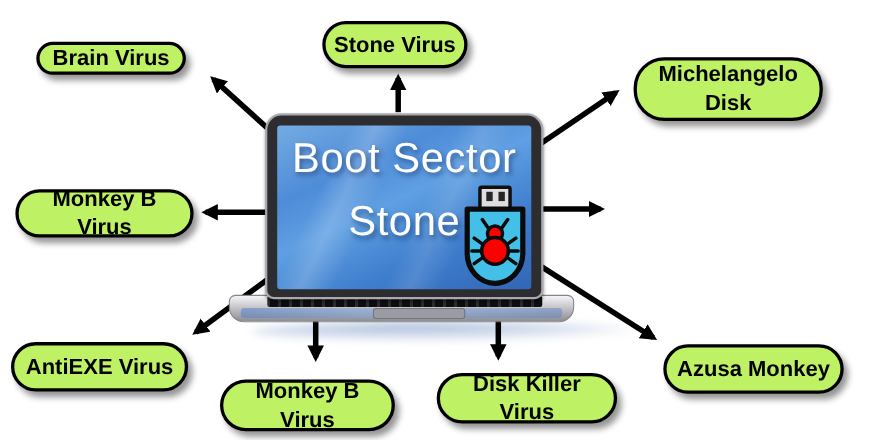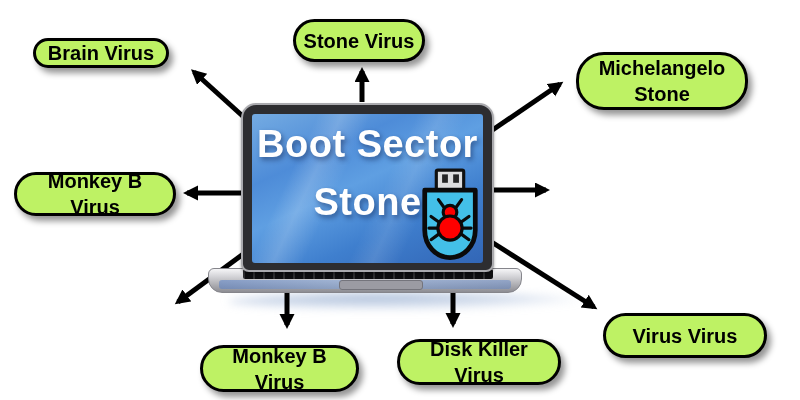--- a/index.html
+++ b/index.html
@@ -45,21 +45,21 @@
     position:absolute;left:9px;top:9px;right:9px;bottom:7px;
     background:linear-gradient(155deg,#74abe2 0%,#4e8cd8 28%,#5f9fe2 46%,#3f7fce 70%,#3266b6 100%);
     border-radius:3px;overflow:hidden;
     display:flex;flex-direction:column;align-items:center;
   }
   .screen-inner::after{ 
     content:"";position:absolute;inset:0;
     background:linear-gradient(115deg,transparent 22%,rgba(255,255,255,.18) 30%,transparent 40%,transparent 55%,rgba(255,255,255,.12) 63%,transparent 72%);
   }
   .screen-title{
-    position:relative;z-index:1;color:#fff;font-weight:bold;font-size:38px;
+    position:relative;z-index:1;color:#fff;font-weight:normal;font-size:38px;
     line-height:1.52;text-align:center;letter-spacing:.5px;margin-top:2px;
     text-shadow:2px 3px 5px rgba(8,22,64,.45);
   }
   .usb-icon{position:absolute;left:417px;top:167px;width:66px;height:99px;z-index:5;}
   
   .bubble{
     position:absolute;z-index:6;display:flex;align-items:center;justify-content:center;
     background:#bef264;border:3px solid #000;border-radius:26px;box-sizing:border-box;
     box-shadow:4px 5px 6px rgba(0,0,0,.42);
     font-weight:bold;font-size:20px;color:#000;text-align:center;line-height:1.3;
@@ -133,28 +133,31 @@
     </g>
   </svg>
 
   <div class="bubble n1">
     <span>Brain Virus</span>
   </div>
   <div class="bubble n2">
     <span>Stone Virus</span>
   </div>
   <div class="bubble n3">
-    <span>Michelangelo Stone</span>
+    <span>Michelangelo Disk</span>
   </div>
   <div class="bubble n4">
     <span>Monkey B Virus</span>
+  </div>
+  <div class="bubble n6">
+    <span>AntiEXE Virus</span>
   </div>
   <div class="bubble n7">
     <span>Monkey B Virus</span>
   </div>
   <div class="bubble n8">
     <span>Disk Killer Virus</span>
   </div>
   <div class="bubble n9">
-    <span>Virus Virus</span>
+    <span>Azusa Monkey</span>
   </div>
 
 </div>
 
 </body></html>

